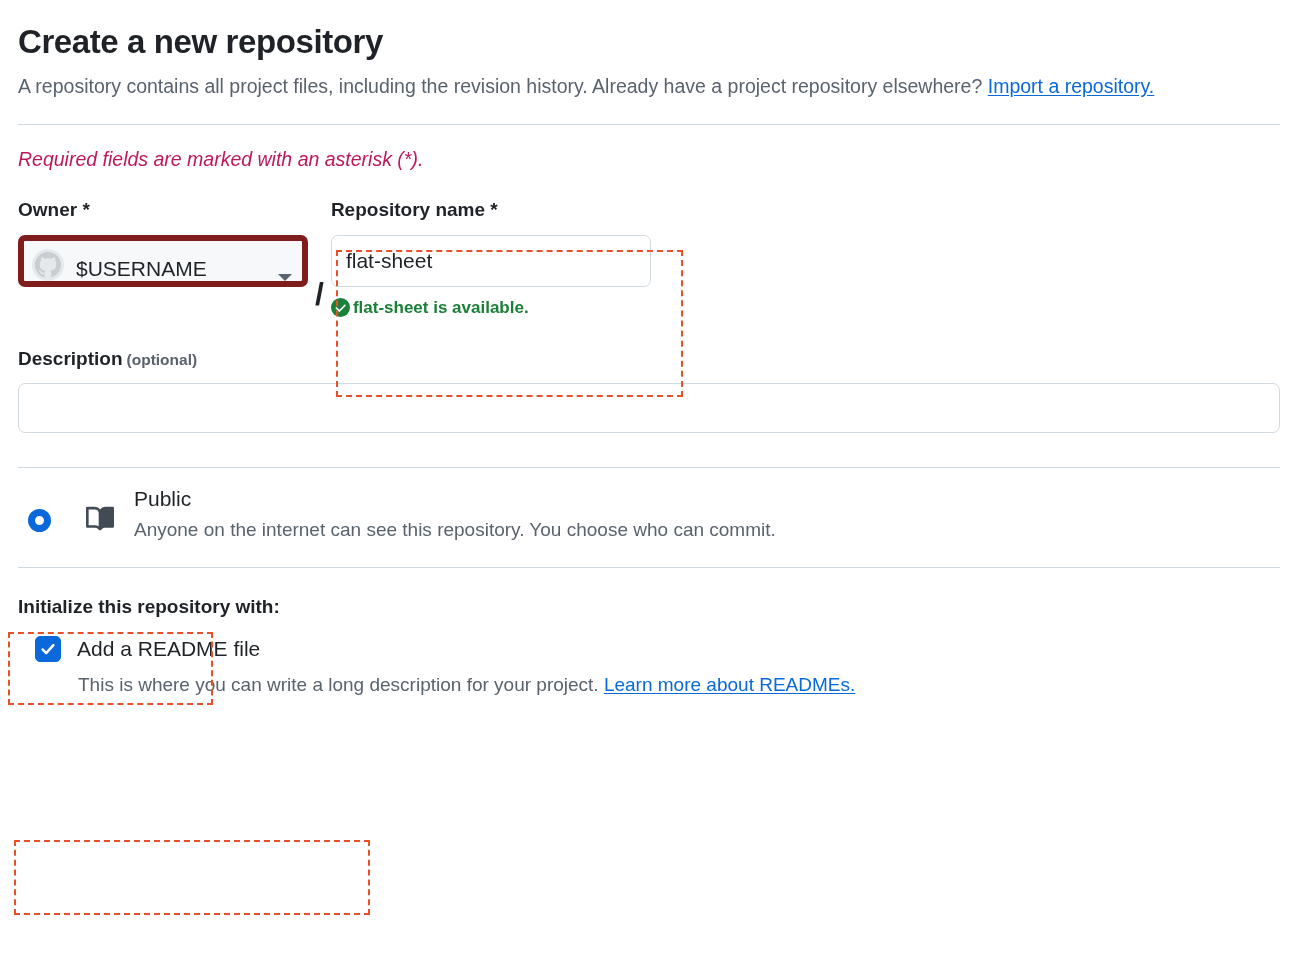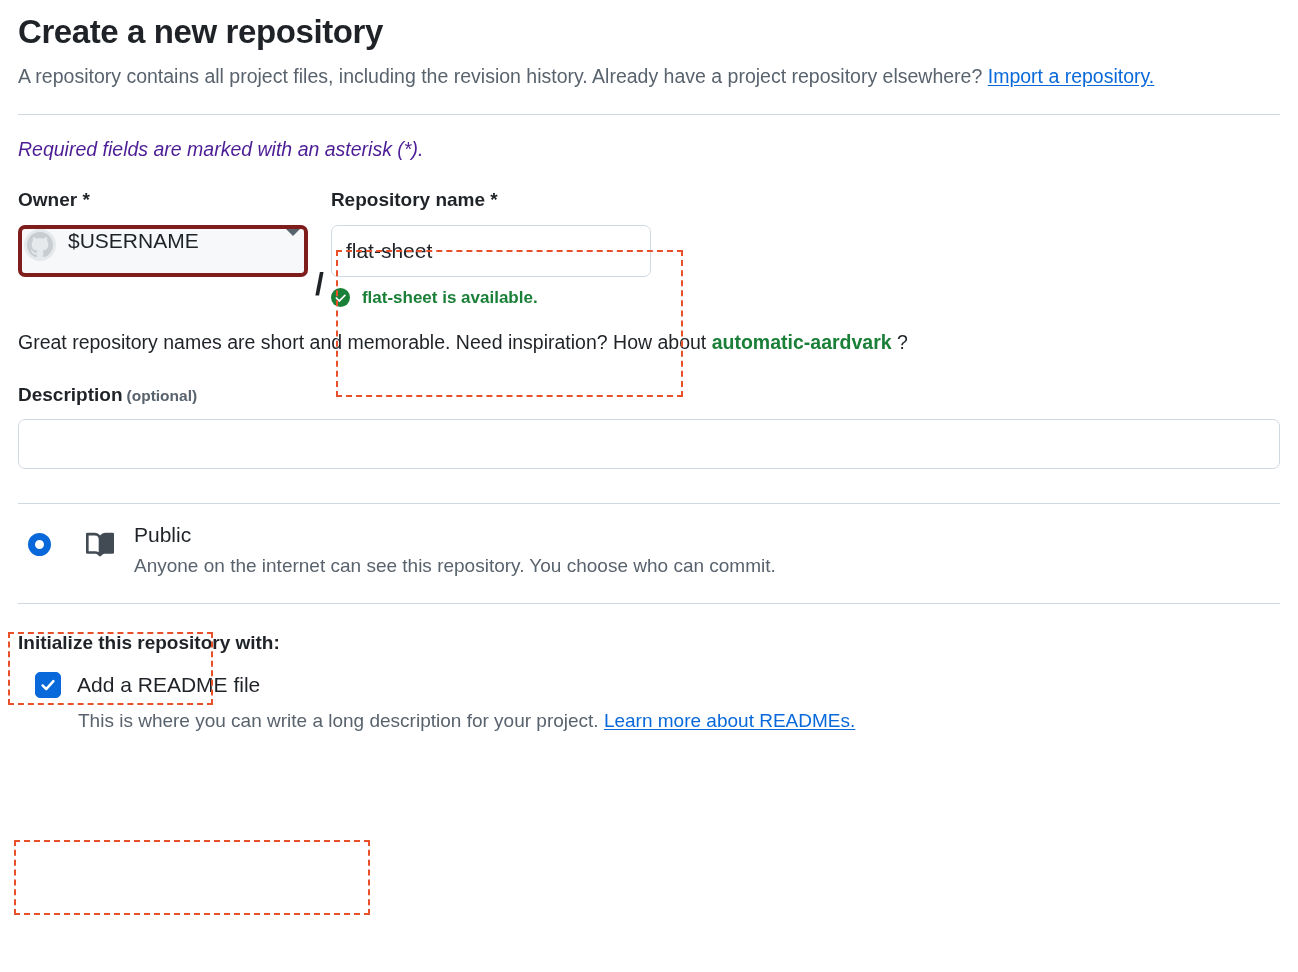--- a/index.html
+++ b/index.html
@@ -25,21 +25,21 @@
     padding: 0 18px;
   }
 
   
   .page-title {
     font-size: 33px;
     font-weight: bold;
     letter-spacing: -0.4px;
     color: #1f2328;
     margin: 0;
-    padding-top: 12px;
+    padding-top: 22px;
     line-height: 1.22;
   }
   .page-subtitle {
     font-size: 19.5px;
     color: #59636e;
     line-height: 1.52;
     margin: 10px 0 0 0;
     max-width: 1180px;
   }
   .link {
@@ -56,21 +56,21 @@
     border: 0;
     margin: 0;
   }
   .divider-top   { margin-top: 22px; }
   .divider-mid   { margin-top: 34px; }
   .divider-low   { margin-top: 24px; }
 
   .required-note {
     font-style: italic;
     font-size: 19.5px;
-    color: #4c1d95;
+    color: #be185d;
     margin-top: 23px;
   }
 
   
   .name-row {
     display: flex;
     align-items: flex-start;
     margin-top: 28px;
     position: relative;
   }
@@ -78,26 +78,26 @@
     font-size: 19px;
     font-weight: bold;
     color: #1f2328;
     line-height: 1.2;
     margin-bottom: 13px;
     display: block;
   }
   .owner-col { width: 290px; }
   .owner-button {
     display: flex;
-    align-items: flex-start;
+    align-items: flex-end;
     gap: 12px;
     height: 52px;
-    padding: 0 2px;
+    padding: 0 8px;
     background: #f6f8fa;
-    border: 4px solid #7f1d1d;
+    border: 6px solid #7f1d1d;
     border-radius: 7px;
     cursor: pointer;
     width: 290px;
   }
   .avatar {
     width: 32px;
     height: 32px;
     border-radius: 50%;
     background: #e6e9ec;
     flex: 0 0 auto;
@@ -138,21 +138,21 @@
     font-family: "Liberation Sans", sans-serif;
     color: #1f2328;
     background: #ffffff;
     border: 1px solid #d1d9e0;
     border-radius: 7px;
     outline: none;
   }
   .availability {
     display: flex;
     align-items: center;
-    gap: 12px;
+    gap: 3px;
     margin-top: 11px;
     font-size: 17px;
     font-weight: bold;
     color: #1a7f37;
   }
   .check-circle {
     width: 19px; height: 19px;
     flex: 0 0 auto;
   }
 
@@ -204,21 +204,21 @@
     background: #ffffff;
     border: 1px solid #d1d9e0;
     border-radius: 7px;
     outline: none;
   }
 
   
   .vis-group { margin-top: 18px; }
   .vis-row {
     display: flex;
-    align-items: flex-start;
+    align-items: center;
     margin-top: 14px;
     position: relative;
   }
   .vis-row:first-child { margin-top: 10px; }
   .radio {
     width: 23px; height: 23px;
     border-radius: 50%;
     flex: 0 0 auto;
     margin: 11px 0 0 10px;
   }
@@ -334,25 +334,20 @@
       <div class="availability">
         <svg class="check-circle" viewBox="0 0 16 16">
           <circle cx="8" cy="8" r="8" fill="#1a7f37"></circle>
           <path d="M11.6 5.3 7 9.9 4.6 7.5l-1 1L7 11.9l5.6-5.6z" fill="#ffffff"></path>
         </svg>
         <span>flat-sheet is available.</span>
       </div>
     </div>
   </div>
 
-  <div class="inspiration">
-    <span>Great repository names are short and memorable. Need inspiration? How about</span>
-    <span class="suggest-name">automatic-aardvark</span>
-    <span>?</span>
-  </div>
 
   <div class="desc-label">
     <span>Description</span><span class="desc-optional">(optional)</span>
   </div>
   <input class="desc-input" type="text" value="" style="">
 
   <hr class="divider divider-mid">
 
   <div class="vis-group">
 

